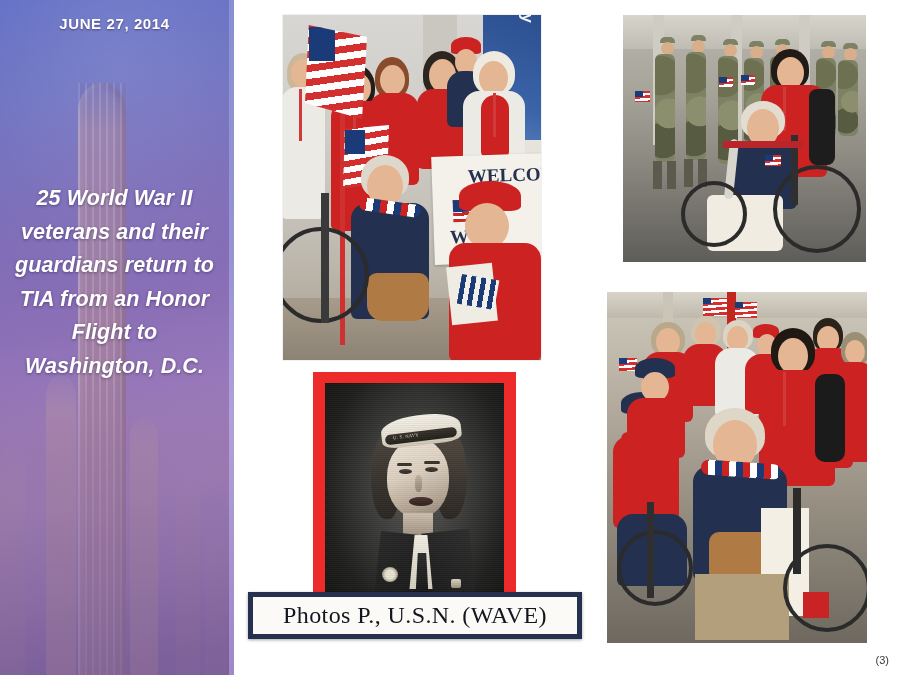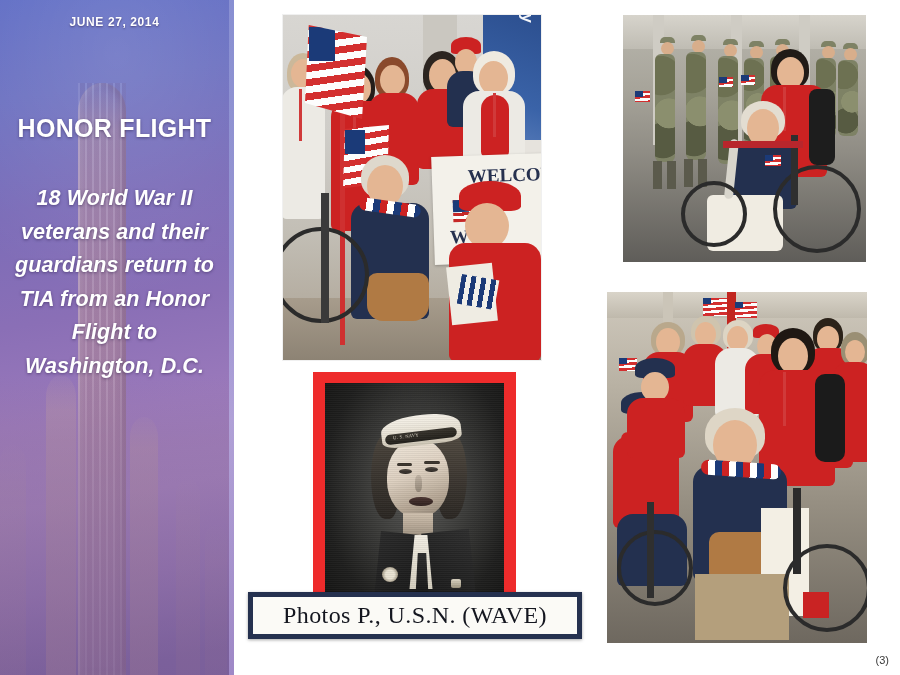--- a/index.html
+++ b/index.html
@@ -59,21 +59,21 @@
     opacity:.85;
   }
 
   
   #panel-text{
     position:absolute; left:0; top:0; width:229px; height:675px;
     z-index:5; color:#ffffff; text-align:center;
   }
   #date-line{
     position:absolute; top:15px; left:0; width:229px;
-    font-size:12px; font-weight:bold; letter-spacing:.6px;
+    font-size:15px; font-weight:bold; letter-spacing:.6px;
     text-shadow:0 1px 2px rgba(40,25,70,.55);
   }
   #slide-title{
     position:absolute; top:114px; left:0; width:229px;
     font-size:25px; font-weight:bold; letter-spacing:.3px;
     text-shadow:0 1px 3px rgba(40,25,70,.5);
   }
   #slide-body{
     position:absolute; top:182px; left:14px; width:201px;
     font-size:21.5px; font-weight:bold; font-style:italic;
@@ -235,22 +235,21 @@
   <div class="cactus c-far3"></div>
   <div class="cactus c-arm-l"></div>
   <div class="cactus c-arm-r"></div>
   <div class="cactus c-main"></div>
   <div id="ground"></div>
   <div id="panel-edge"></div>
 </div>
 
 <div id="panel-text">
   <div id="date-line">JUNE 27, 2014</div>
-  <div id="slide-title">HONOR FLIGHT</div>
-  <div id="slide-body">18 World War II veterans and their guardians return to TIA from an Honor Flight to Washington, D.C.</div>
+  <div id="slide-body">25 World War II veterans and their guardians return to TIA from an Honor Flight to Washington, D.C.</div>
 </div>
 
 <div class="photo" id="photo-group">
   <div class="bg"></div>
   <div class="wallblue"></div>
   <div class="wallwhite"></div>
   <div class="doorframe"></div>
   <div class="floor"></div>
 
   <div class="person">

